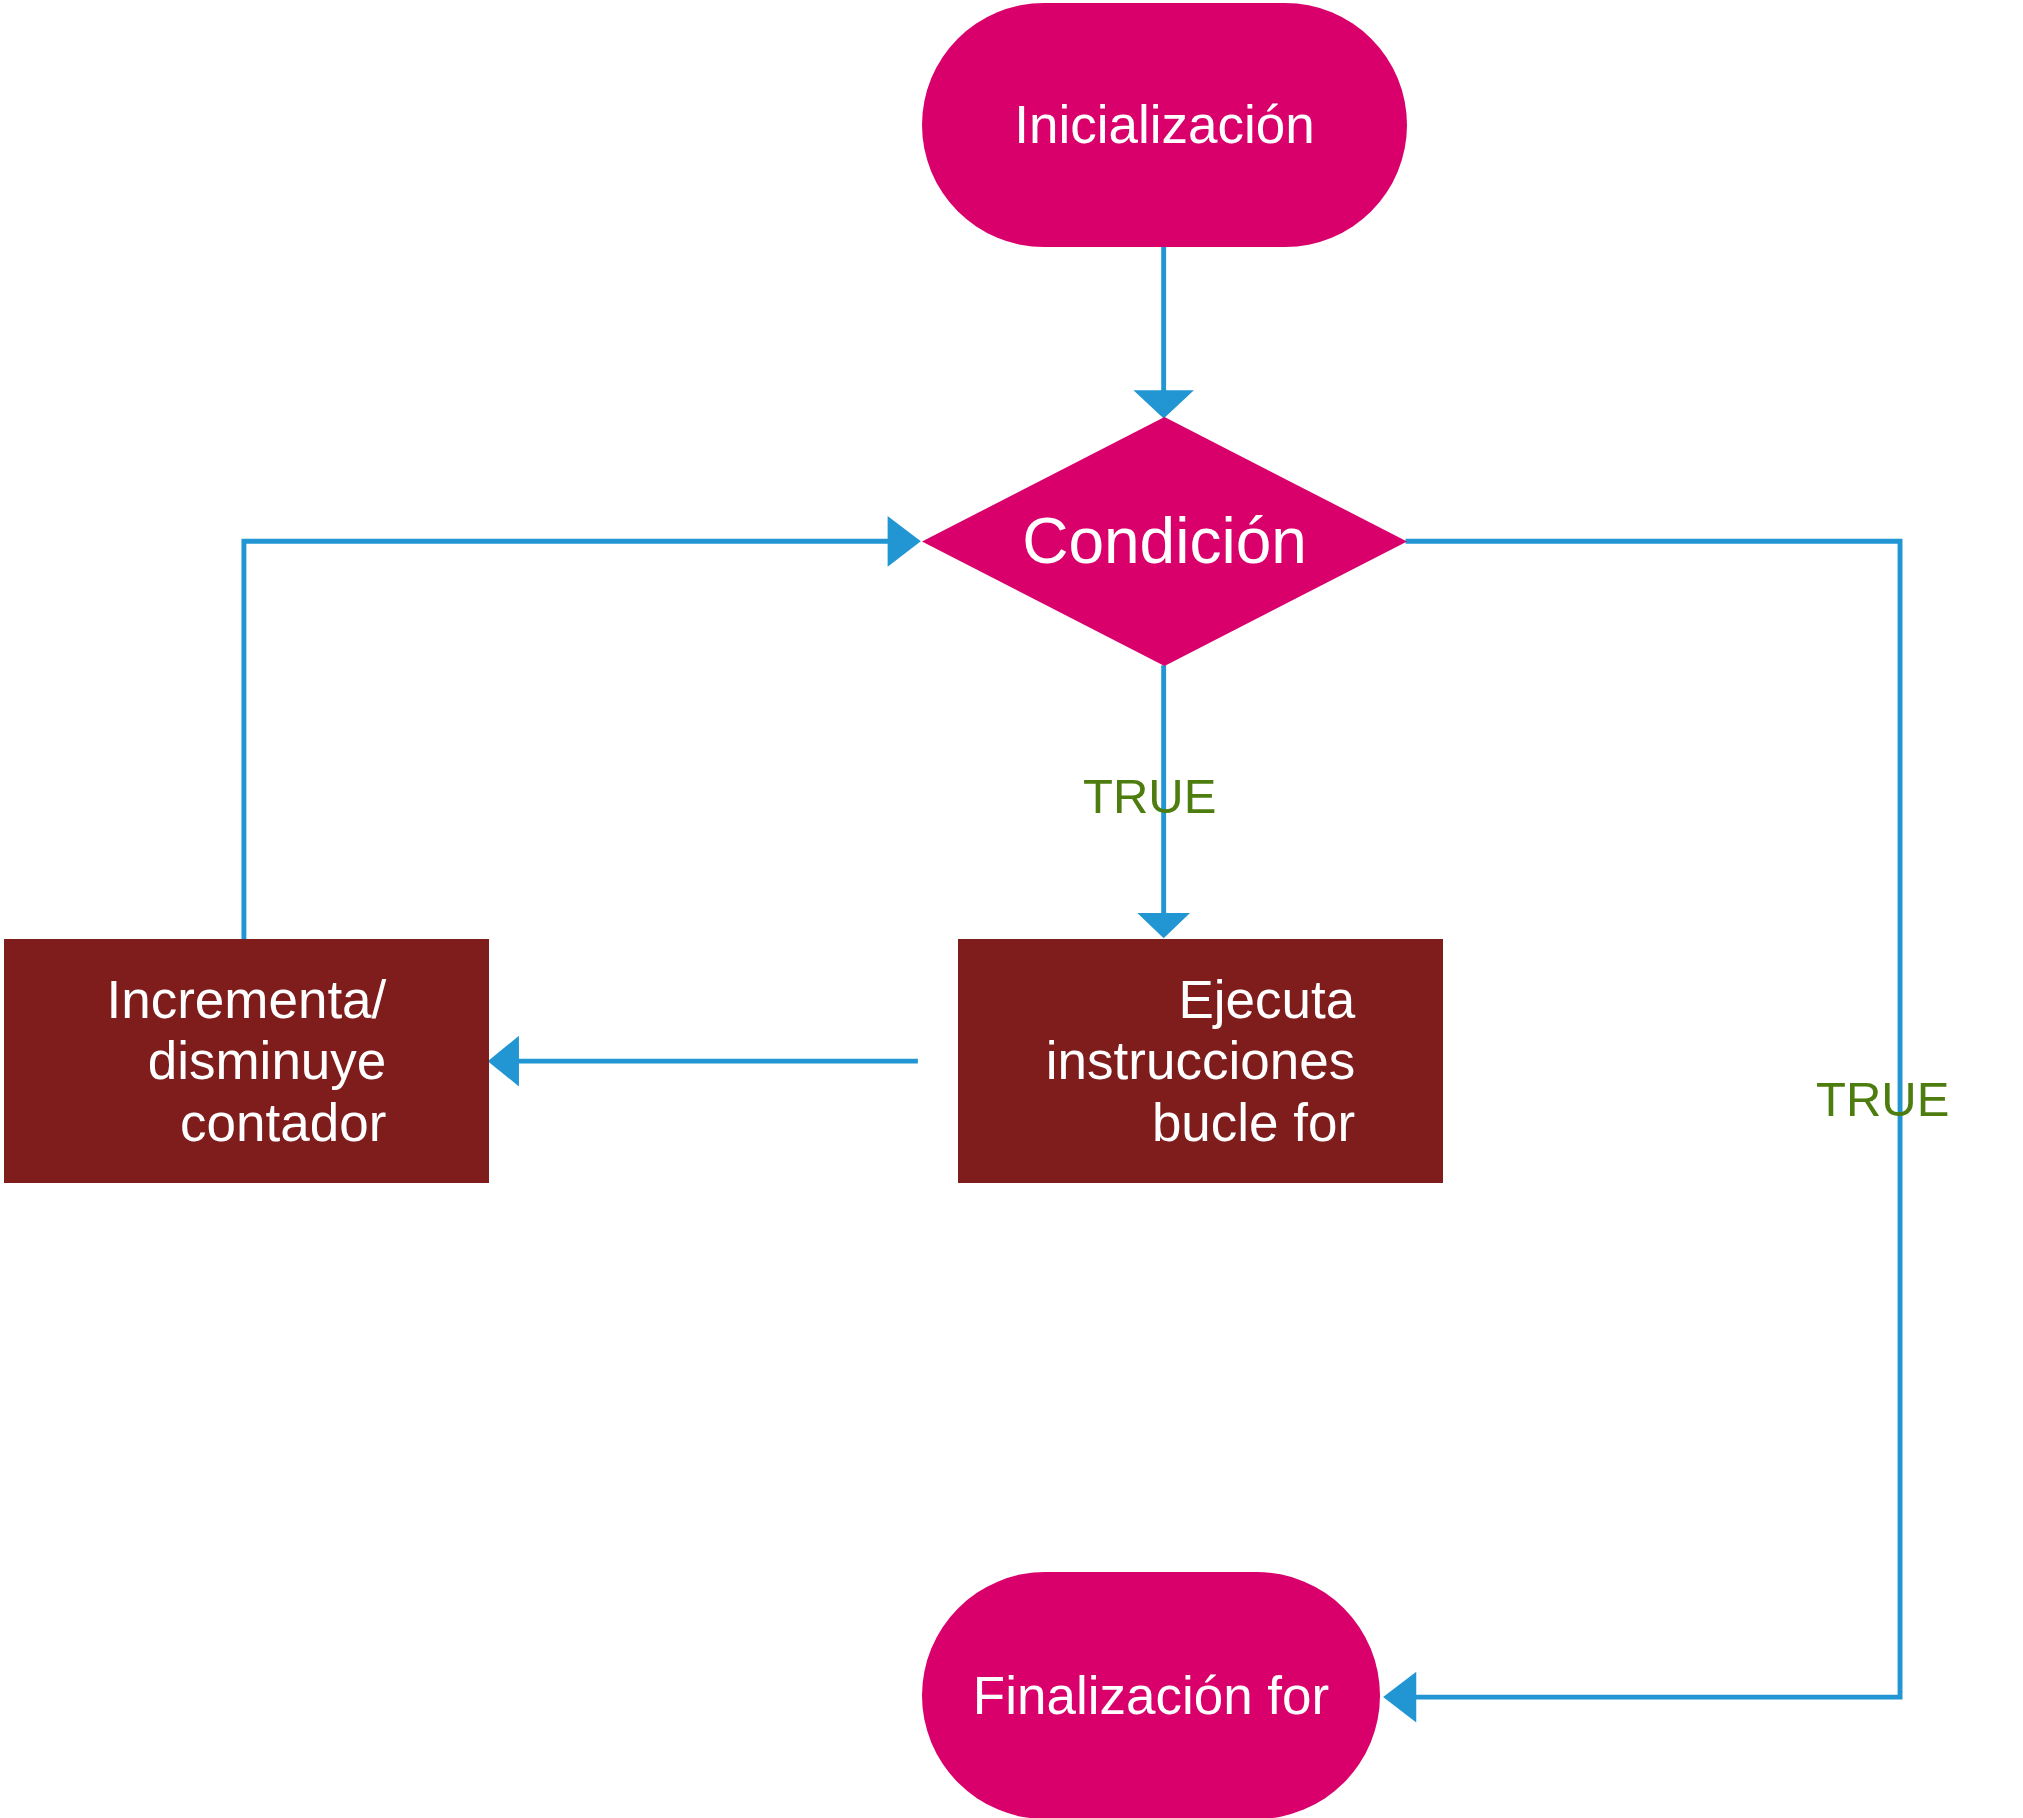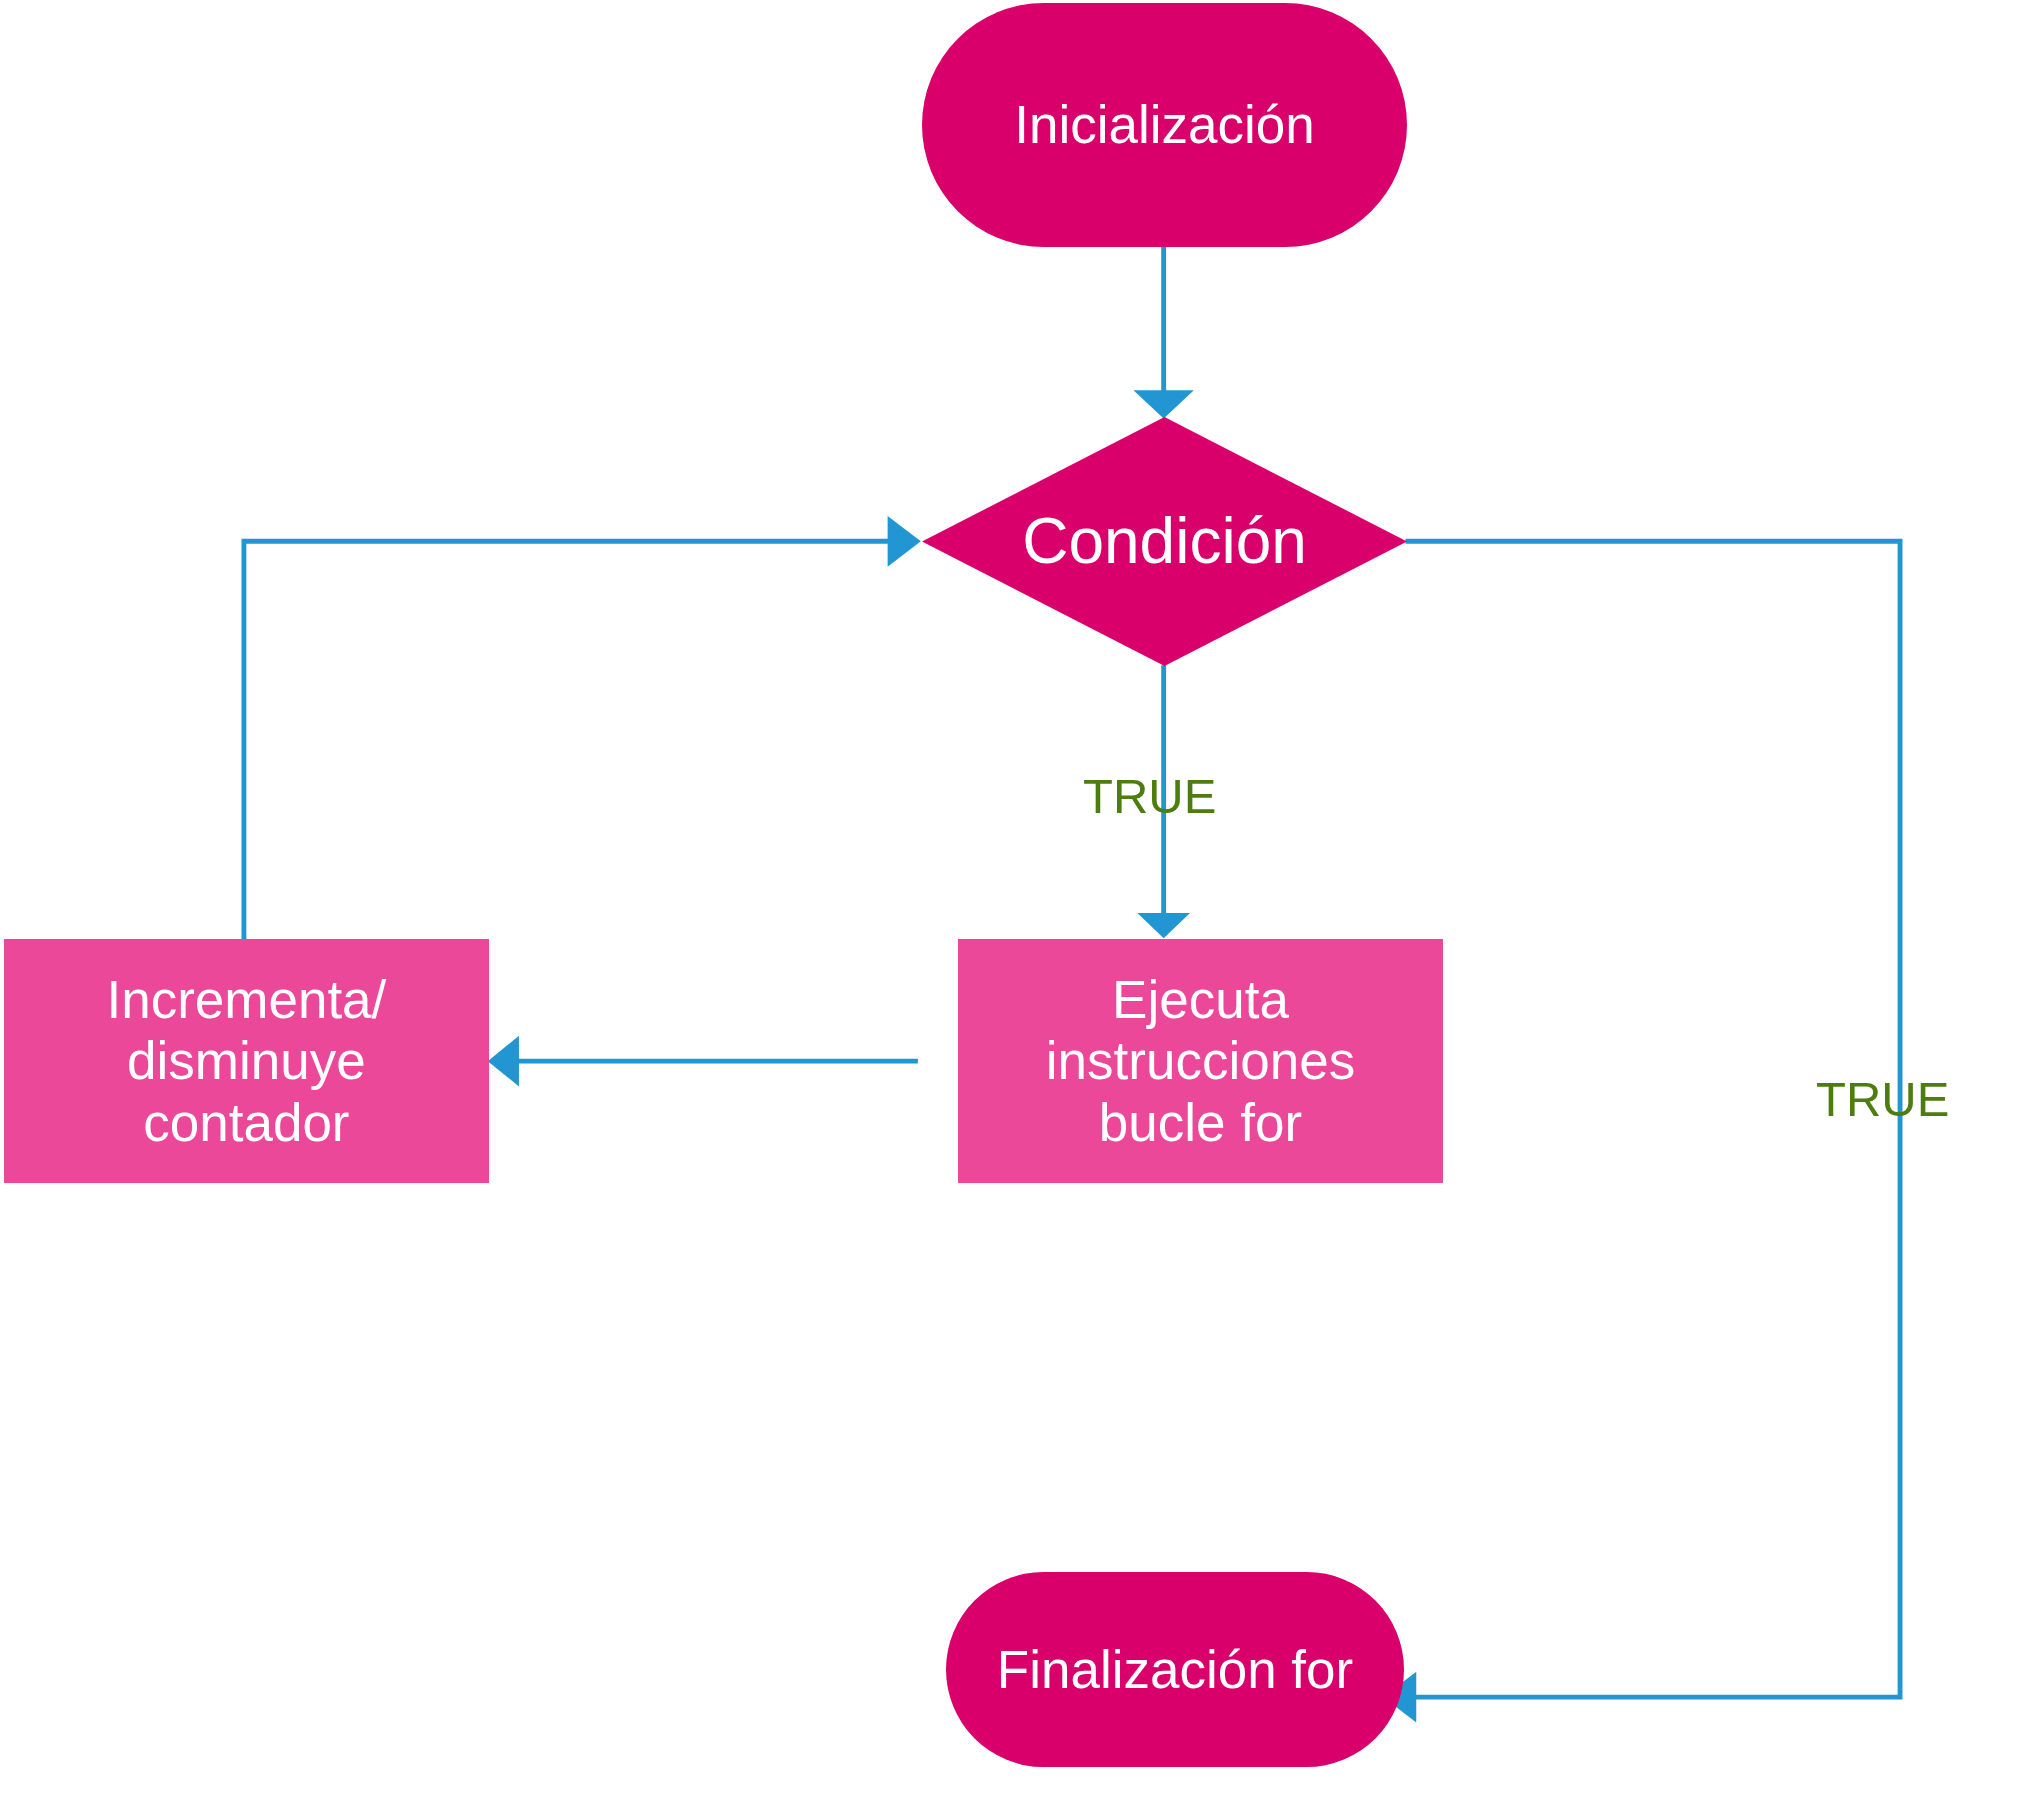--- a/index.html
+++ b/index.html
@@ -36,22 +36,23 @@
     line-height: 1.16;
     white-space: pre-line;
     z-index: 3;
   }
   .node-terminal {
     background: #d9006c;
     border-radius: 127px;
     font-size: 53px;
   }
   .node-process {
-    background: #ec4899;
+    background: #7f1d1d;
     font-size: 53px;
+    text-align: right;
   }
   .node-decision {
     background: transparent;
     font-size: 64px;
   }
   .diamond-shape {
     position: absolute;
     left: 0;
     top: 0;
     width: 100%;
@@ -120,21 +121,21 @@
 instrucciones
 bucle for</span>
   </div>
 
   <div class="node node-process" style="left:3.9px; top:939px; width:485px; height:244px;">
     <span>Incrementa/
 disminuye
 contador</span>
   </div>
 
-  <div class="node node-terminal" style="left:946px; top:1572px; width:458px; height:195px;text-align:center;">
+  <div class="node node-terminal" style="left:922px; top:1572px; width:458px; height:247px;text-align:center;">
     <span>Finalización for</span>
   </div>
 
   <div class="edge-label" style="left:1083px; top:768px;">TRUE</div>
 
   <div class="edge-label" style="left:1816px; top:1071px;">TRUE</div>
 
 </div>
 
 

